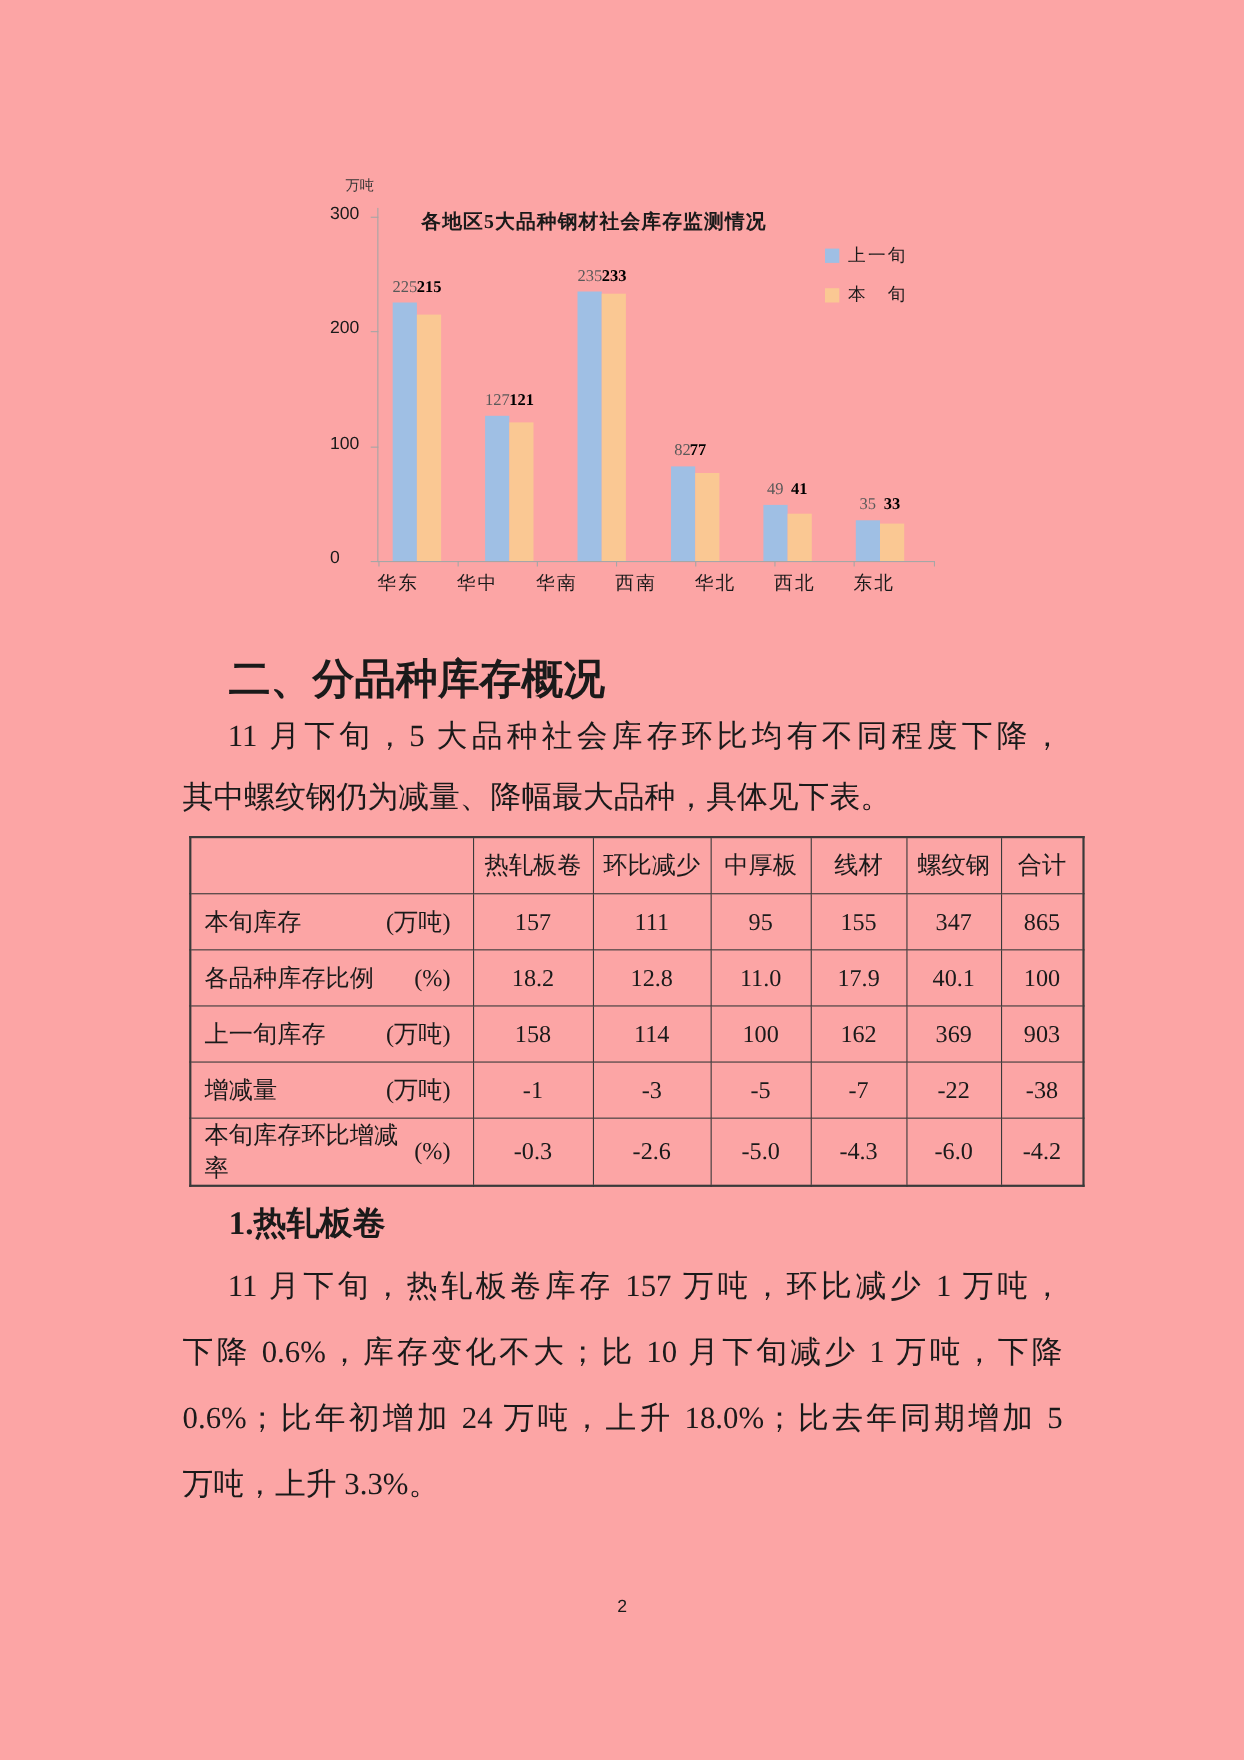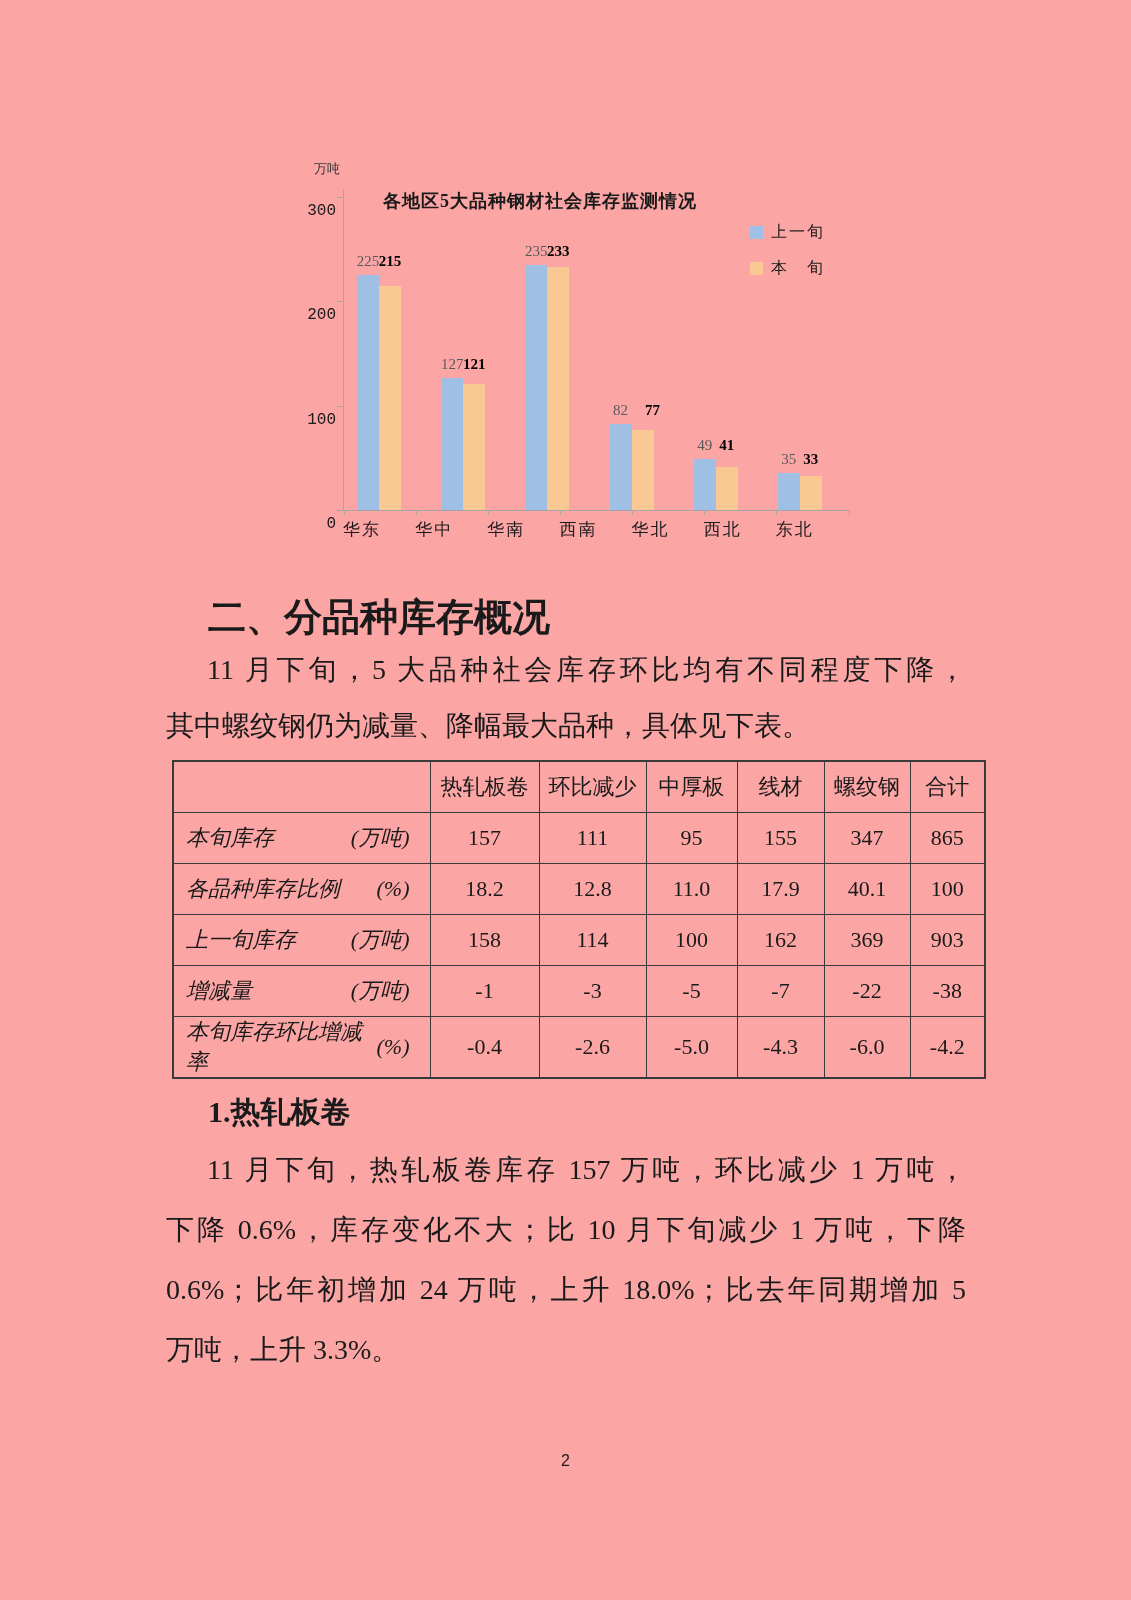--- a/index.html
+++ b/index.html
@@ -19,22 +19,22 @@
   .bars-area { position:absolute; left:0; right:0; bottom:0; height:313px; display:flex; }
   .bar-group { position:relative; flex:1; }
   .bar { position:absolute; bottom:0; width:22px; }
   .bar.s0 { left:13px; }
   .bar.s1 { left:35px; }
   .bar-label { position:absolute; transform:translateX(-50%); white-space:nowrap;
                font-size:15px; }
   .bar-label.s0 { color:#595959; }
   .bar-label.s1 { color:#000; font-weight:bold; }
   .ytick { position:absolute; left:-7px; width:7px; height:1px; background:#a6a6a6; }
-  .ylab  { position:absolute; left:0; width:36px; text-align:right;
-           font-family:Liberation Mono, monospace; font-size:16px;margin-top:16px; }
+  .ylab  { position:absolute; left:0; width:36px; 
+           font-family:Liberation Sans, sans-serif; font-size:16px; }
   .xtick { position:absolute; width:1px; height:5px; top:321px; background:#a6a6a6; }
   .xlabels { position:absolute; left:43px; top:370px; width:505px; display:flex; }
   .xlab { flex:1; text-align:left; font-size:17px; letter-spacing:2px; }
   .legend { position:absolute; left:450px; top:74px; }
   .legend-item { display:flex; align-items:center; margin-bottom:15px; }
   .legend-swatch { width:13px; height:13px; margin-right:8px; }
   .legend-label { font-size:16px; letter-spacing:2px; white-space:nowrap; }
 
   
   .h-sec { position:absolute; left:208px; top:592px; font-size:38px; font-weight:bold; }
@@ -46,21 +46,21 @@
   .line.indent { text-indent:41px; }
   .line.last { text-align-last:left; }
   .h-sub { position:absolute; left:208px; top:1092px; font-size:30px; font-weight:bold; }
 
   
   .tbl { position:absolute; left:172px; top:760px; width:812px;
          border-collapse:collapse; table-layout:fixed; font-size:22px; }
   .tbl td, .tbl th { border:1px solid #3a3a3a; height:50px; padding:0;
                      text-align:center; font-weight:normal; vertical-align:middle; }
   .tbl { border:2px solid #3a3a3a; }
-  .tbl .rowhead { text-align:left;font-style:italic; }
+  .tbl .rowhead { text-align:left; }
   .rowhead-inner { display:flex; justify-content:space-between; align-items:center;
                    padding:0 20px 0 12px; }
 
   
   .page-number { position:absolute; left:0; right:0; top:1452px; text-align:center;
                  font-family:"Liberation Sans","DejaVu Sans",sans-serif; font-size:16px; }
 </style>
 </head>
 <body>
 
@@ -86,21 +86,21 @@
           <div class="bar-group">
             <div class="bar s0" style="height: 245.183px; background: rgb(159, 191, 228);"></div>
             <span class="bar-label s0" style="left: 24px; bottom: 250.183px;">235</span>
             <div class="bar s1" style="height: 243.097px; background: rgb(250, 200, 147);"></div>
             <span class="bar-label s1" style="left: 46px; bottom: 250.183px;">233</span>
           </div>
           <div class="bar-group">
             <div class="bar s0" style="height: 85.5533px; background: rgb(159, 191, 228);"></div>
             <span class="bar-label s0" style="left: 24px; bottom: 90.5533px; font-family: Liberation Serif, serif;">82</span>
             <div class="bar s1" style="height: 80.3367px; background: rgb(250, 200, 147);"></div>
-            <span class="bar-label s1" style="left: 56px; bottom: 90.5533px;">77</span>
+            <span class="bar-label s1" style="left: 38px; bottom: 90.5533px;">77</span>
           </div>
           <div class="bar-group">
             <div class="bar s0" style="height: 51.1233px; background: rgb(159, 191, 228);"></div>
             <span class="bar-label s0" style="left: 24px; bottom: 56.1233px; text-align: center;">49</span>
             <div class="bar s1" style="height: 42.7767px; background: rgb(250, 200, 147);"></div>
             <span class="bar-label s1" style="left: 46px; bottom: 56.1233px;">41</span>
           </div>
           <div class="bar-group">
             <div class="bar s0" style="height: 36.5167px; background: rgb(159, 191, 228);"></div>
             <span class="bar-label s0" style="left: 24px; bottom: 41.5167px;">35</span>
@@ -232,21 +232,21 @@
           <td>-22</td>
           <td>-38</td>
         </tr>
         <tr>
           <td class="rowhead">
             <div class="rowhead-inner">
               <span>本旬库存环比增减率</span>
               <span>(%)</span>
             </div>
           </td>
-          <td>-0.4</td>
+          <td>-0.3</td>
           <td>-2.6</td>
           <td>-5.0</td>
           <td>-4.3</td>
           <td>-6.0</td>
           <td>-4.2</td>
         </tr>
       </tbody>
   </table>
 
   <div class="h-sub">1.热轧板卷</div>

